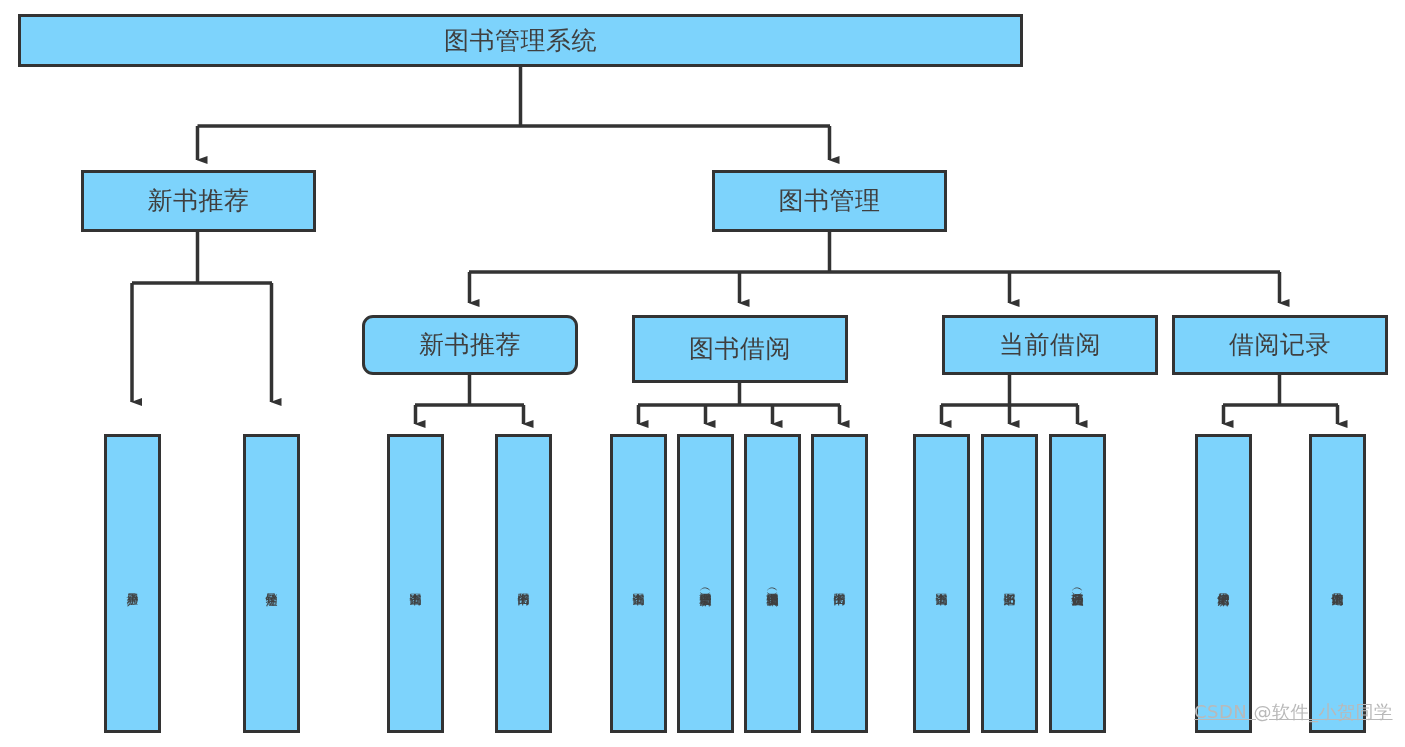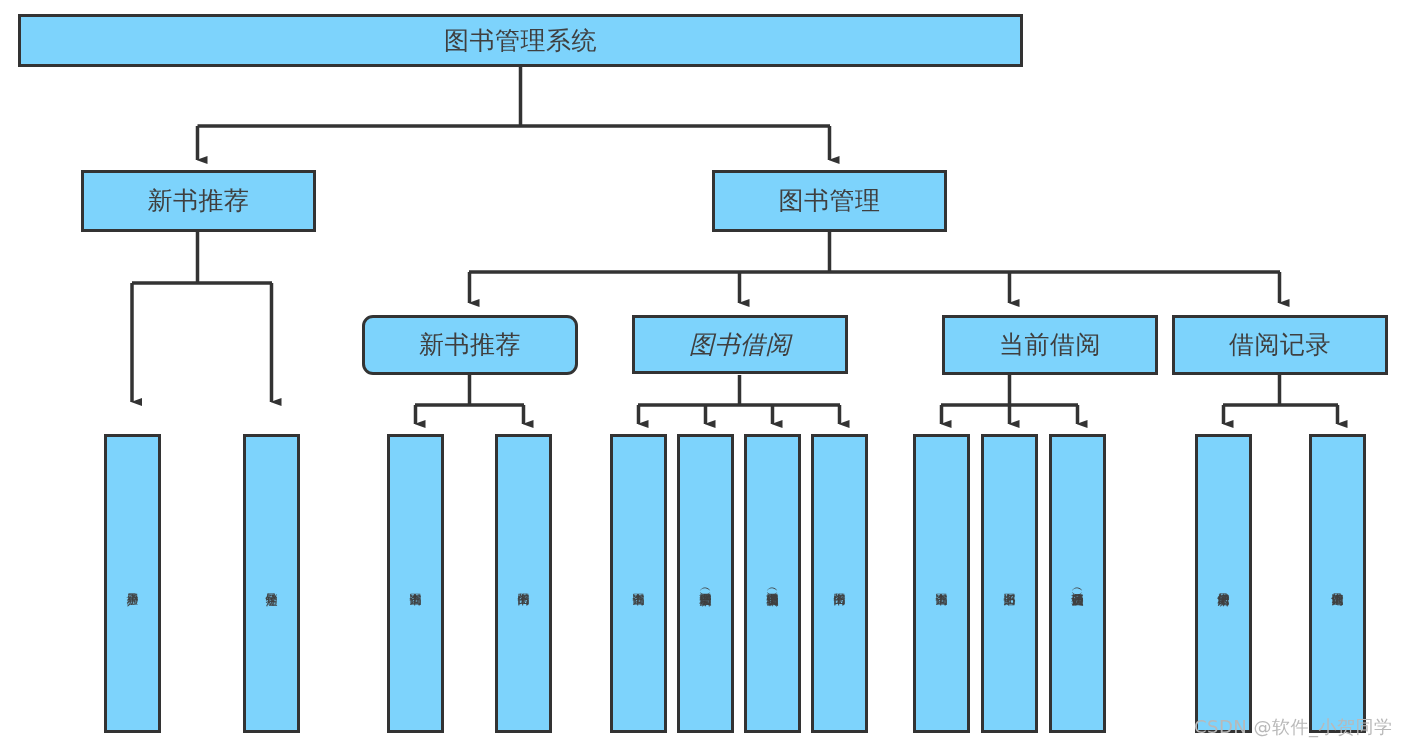--- a/index.html
+++ b/index.html
@@ -142,21 +142,21 @@
   <div class="node-box" style="left:81px; top:170px; width:235px; height:62px;">
     <span class="node-label">新书推荐</span>
   </div>
   <div class="node-box" style="left:712px; top:170px; width:235px; height:62px;">
     <span class="node-label">图书管理</span>
   </div>
 
   <div class="node-box" style="left:362px; top:315px; width:216px; height:60px;border-radius:11px;">
     <span class="node-label">新书推荐</span>
   </div>
-  <div class="node-box" style="left:632px; top:315px; width:216px; height:59px;font-style:italic;">
+  <div class="node-box" style="left:632px; top:315px; width:216px; height:68px;">
     <span class="node-label">图书借阅</span>
   </div>
   <div class="node-box" style="left:902px; top:315px; width:216px; height:60px;margin-left:40px;">
     <span class="node-label">当前借阅</span>
   </div>
   <div class="node-box" style="left:1172px; top:315px; width:216px; height:60px;">
     <span class="node-label">借阅记录</span>
   </div>
 
   <div class="node-box vertical" style="left:104px; top:434px; width:57px; height:299px;">
@@ -196,15 +196,15 @@
     <span class="node-label vertical-text" style="font-size: 12px; letter-spacing: 0px;">确认归还（管理员）</span>
   </div>
 
   <div class="node-box vertical" style="left:1195px; top:434px; width:57px; height:299px;">
     <span class="node-label vertical-text" style="font-size: 12px; letter-spacing: 0px;">新增借阅记录</span>
   </div>
   <div class="node-box vertical" style="left:1309px; top:434px; width:57px; height:299px;">
     <span class="node-label vertical-text" style="font-size: 12px; letter-spacing: 0px;">查询借阅记录</span>
   </div>
 
-  <div class="watermark" style="left:1194px; top:715px;">CSDN @软件_小贺同学</div>
+  <div class="watermark" style="left:1194px; top:700px;text-decoration:underline;">CSDN @软件_小贺同学</div>
 
 </div>
 
 </body></html>

